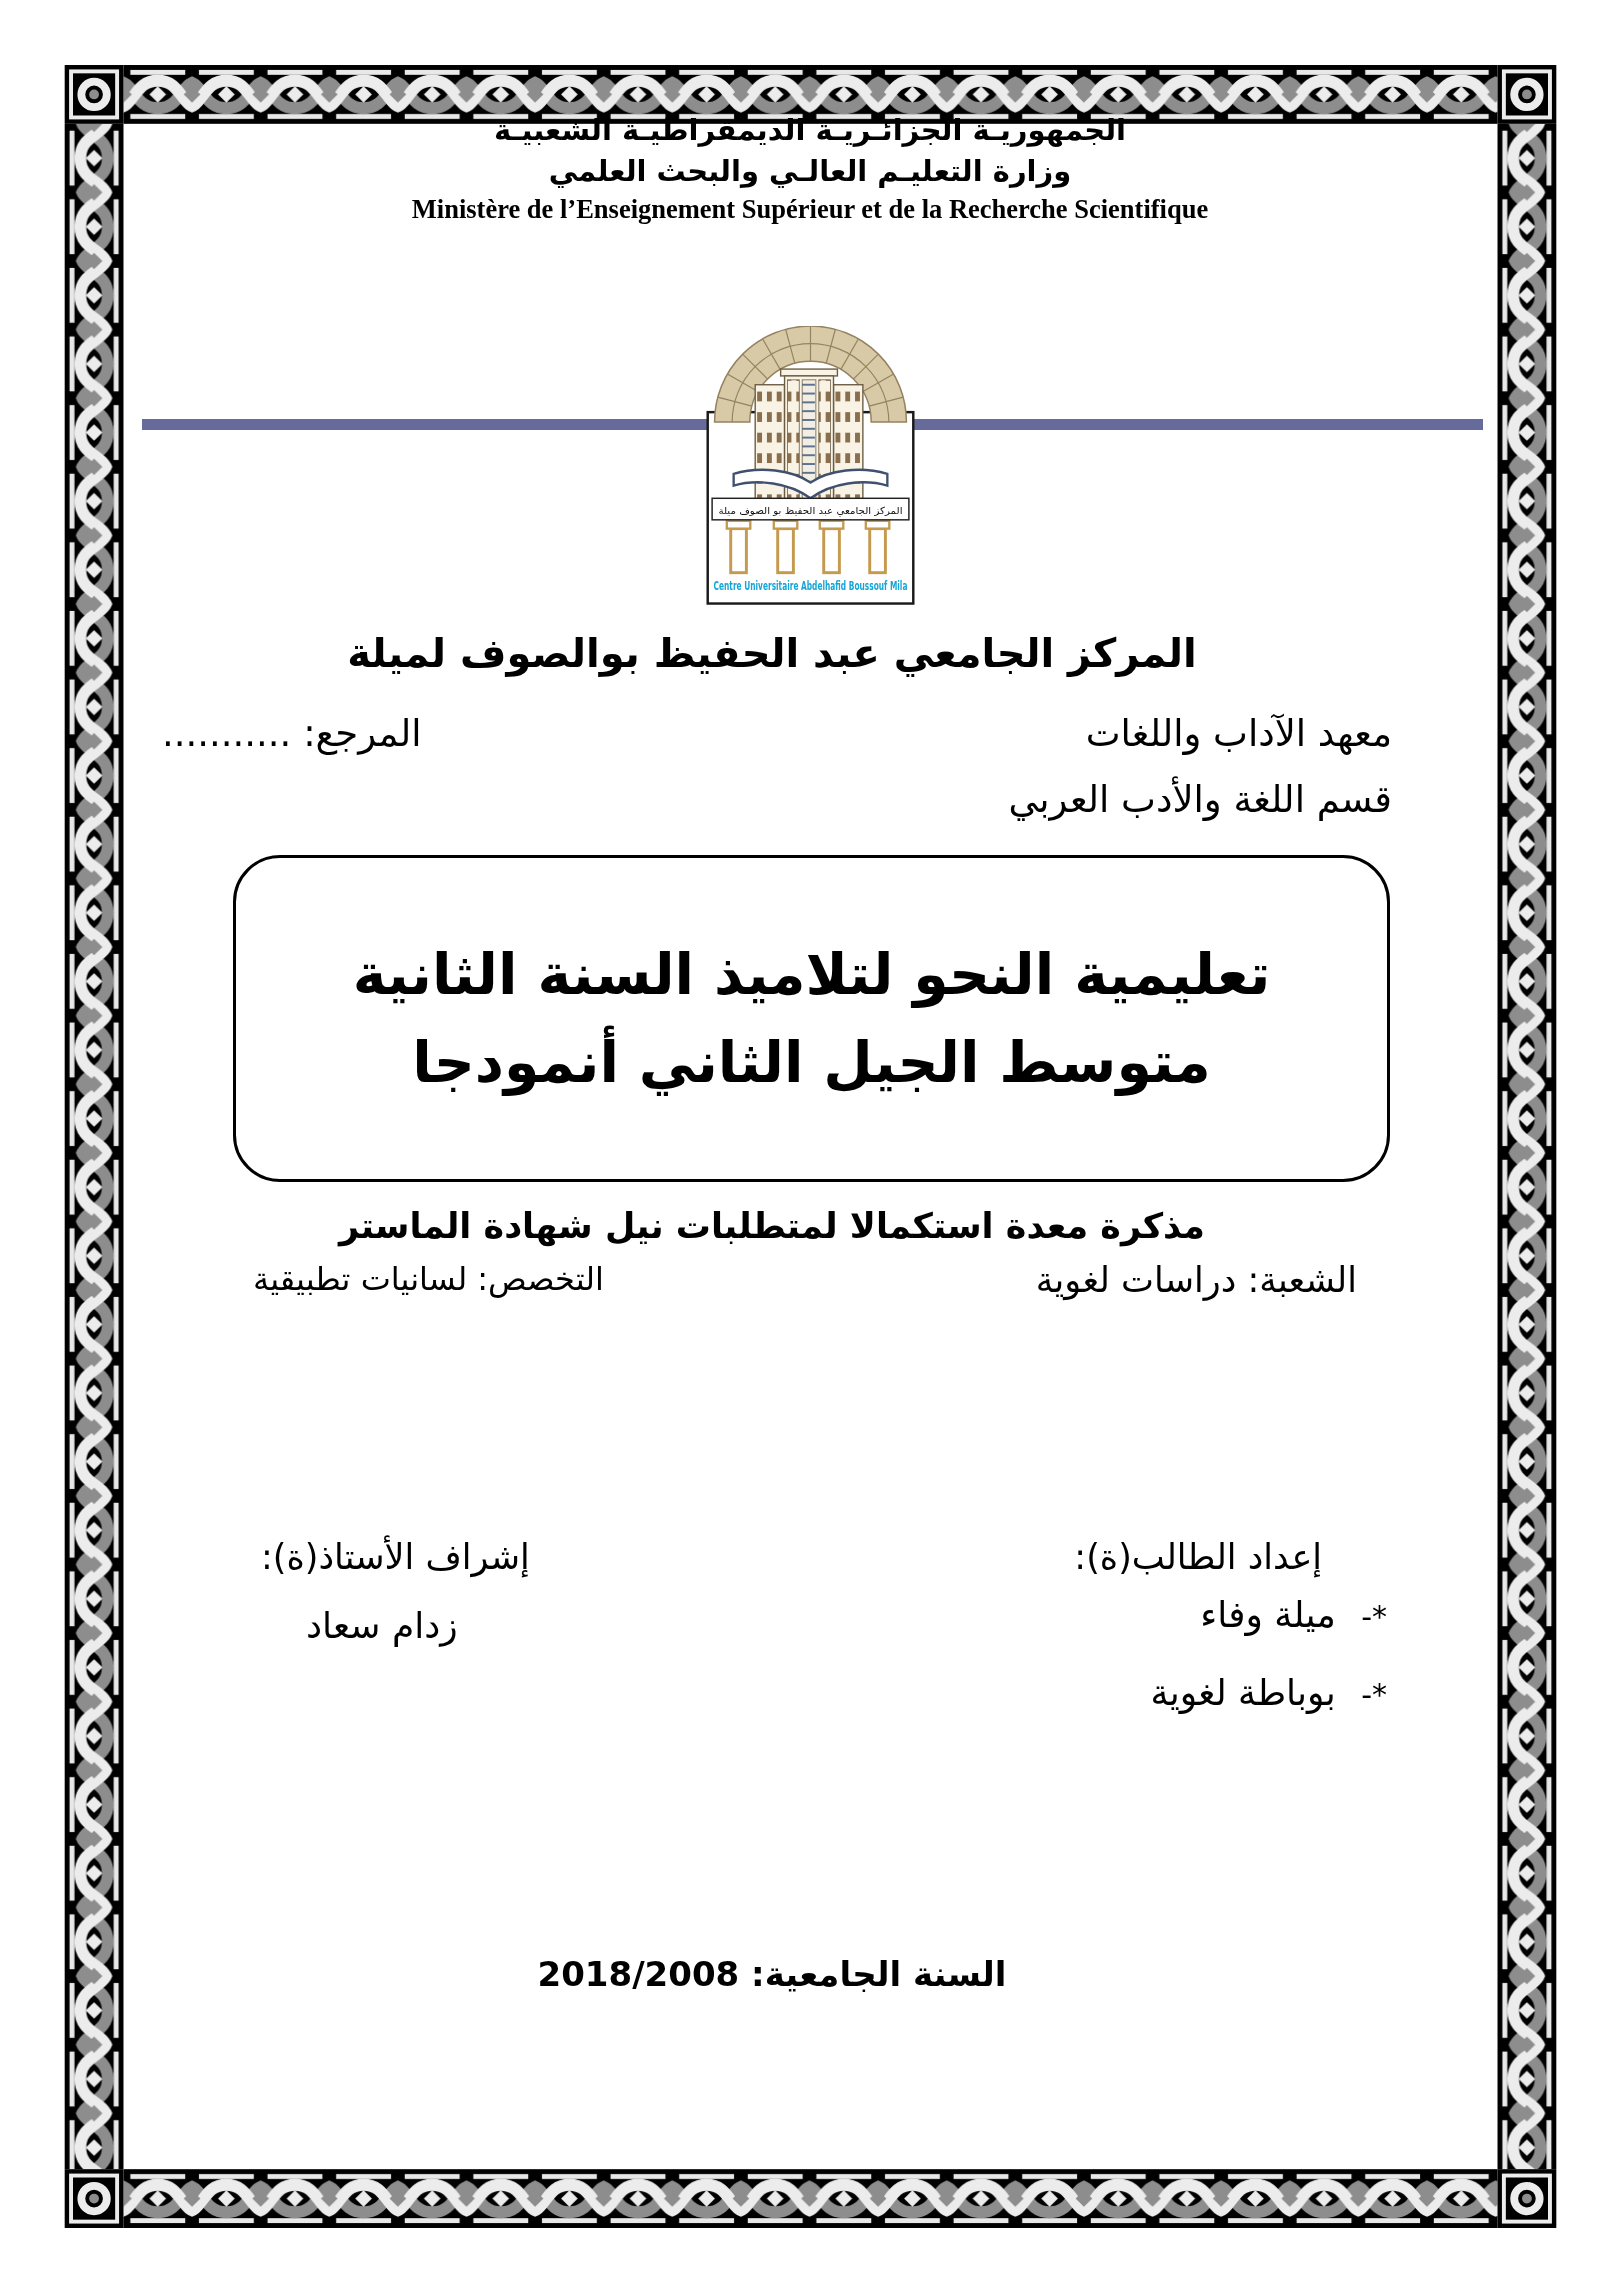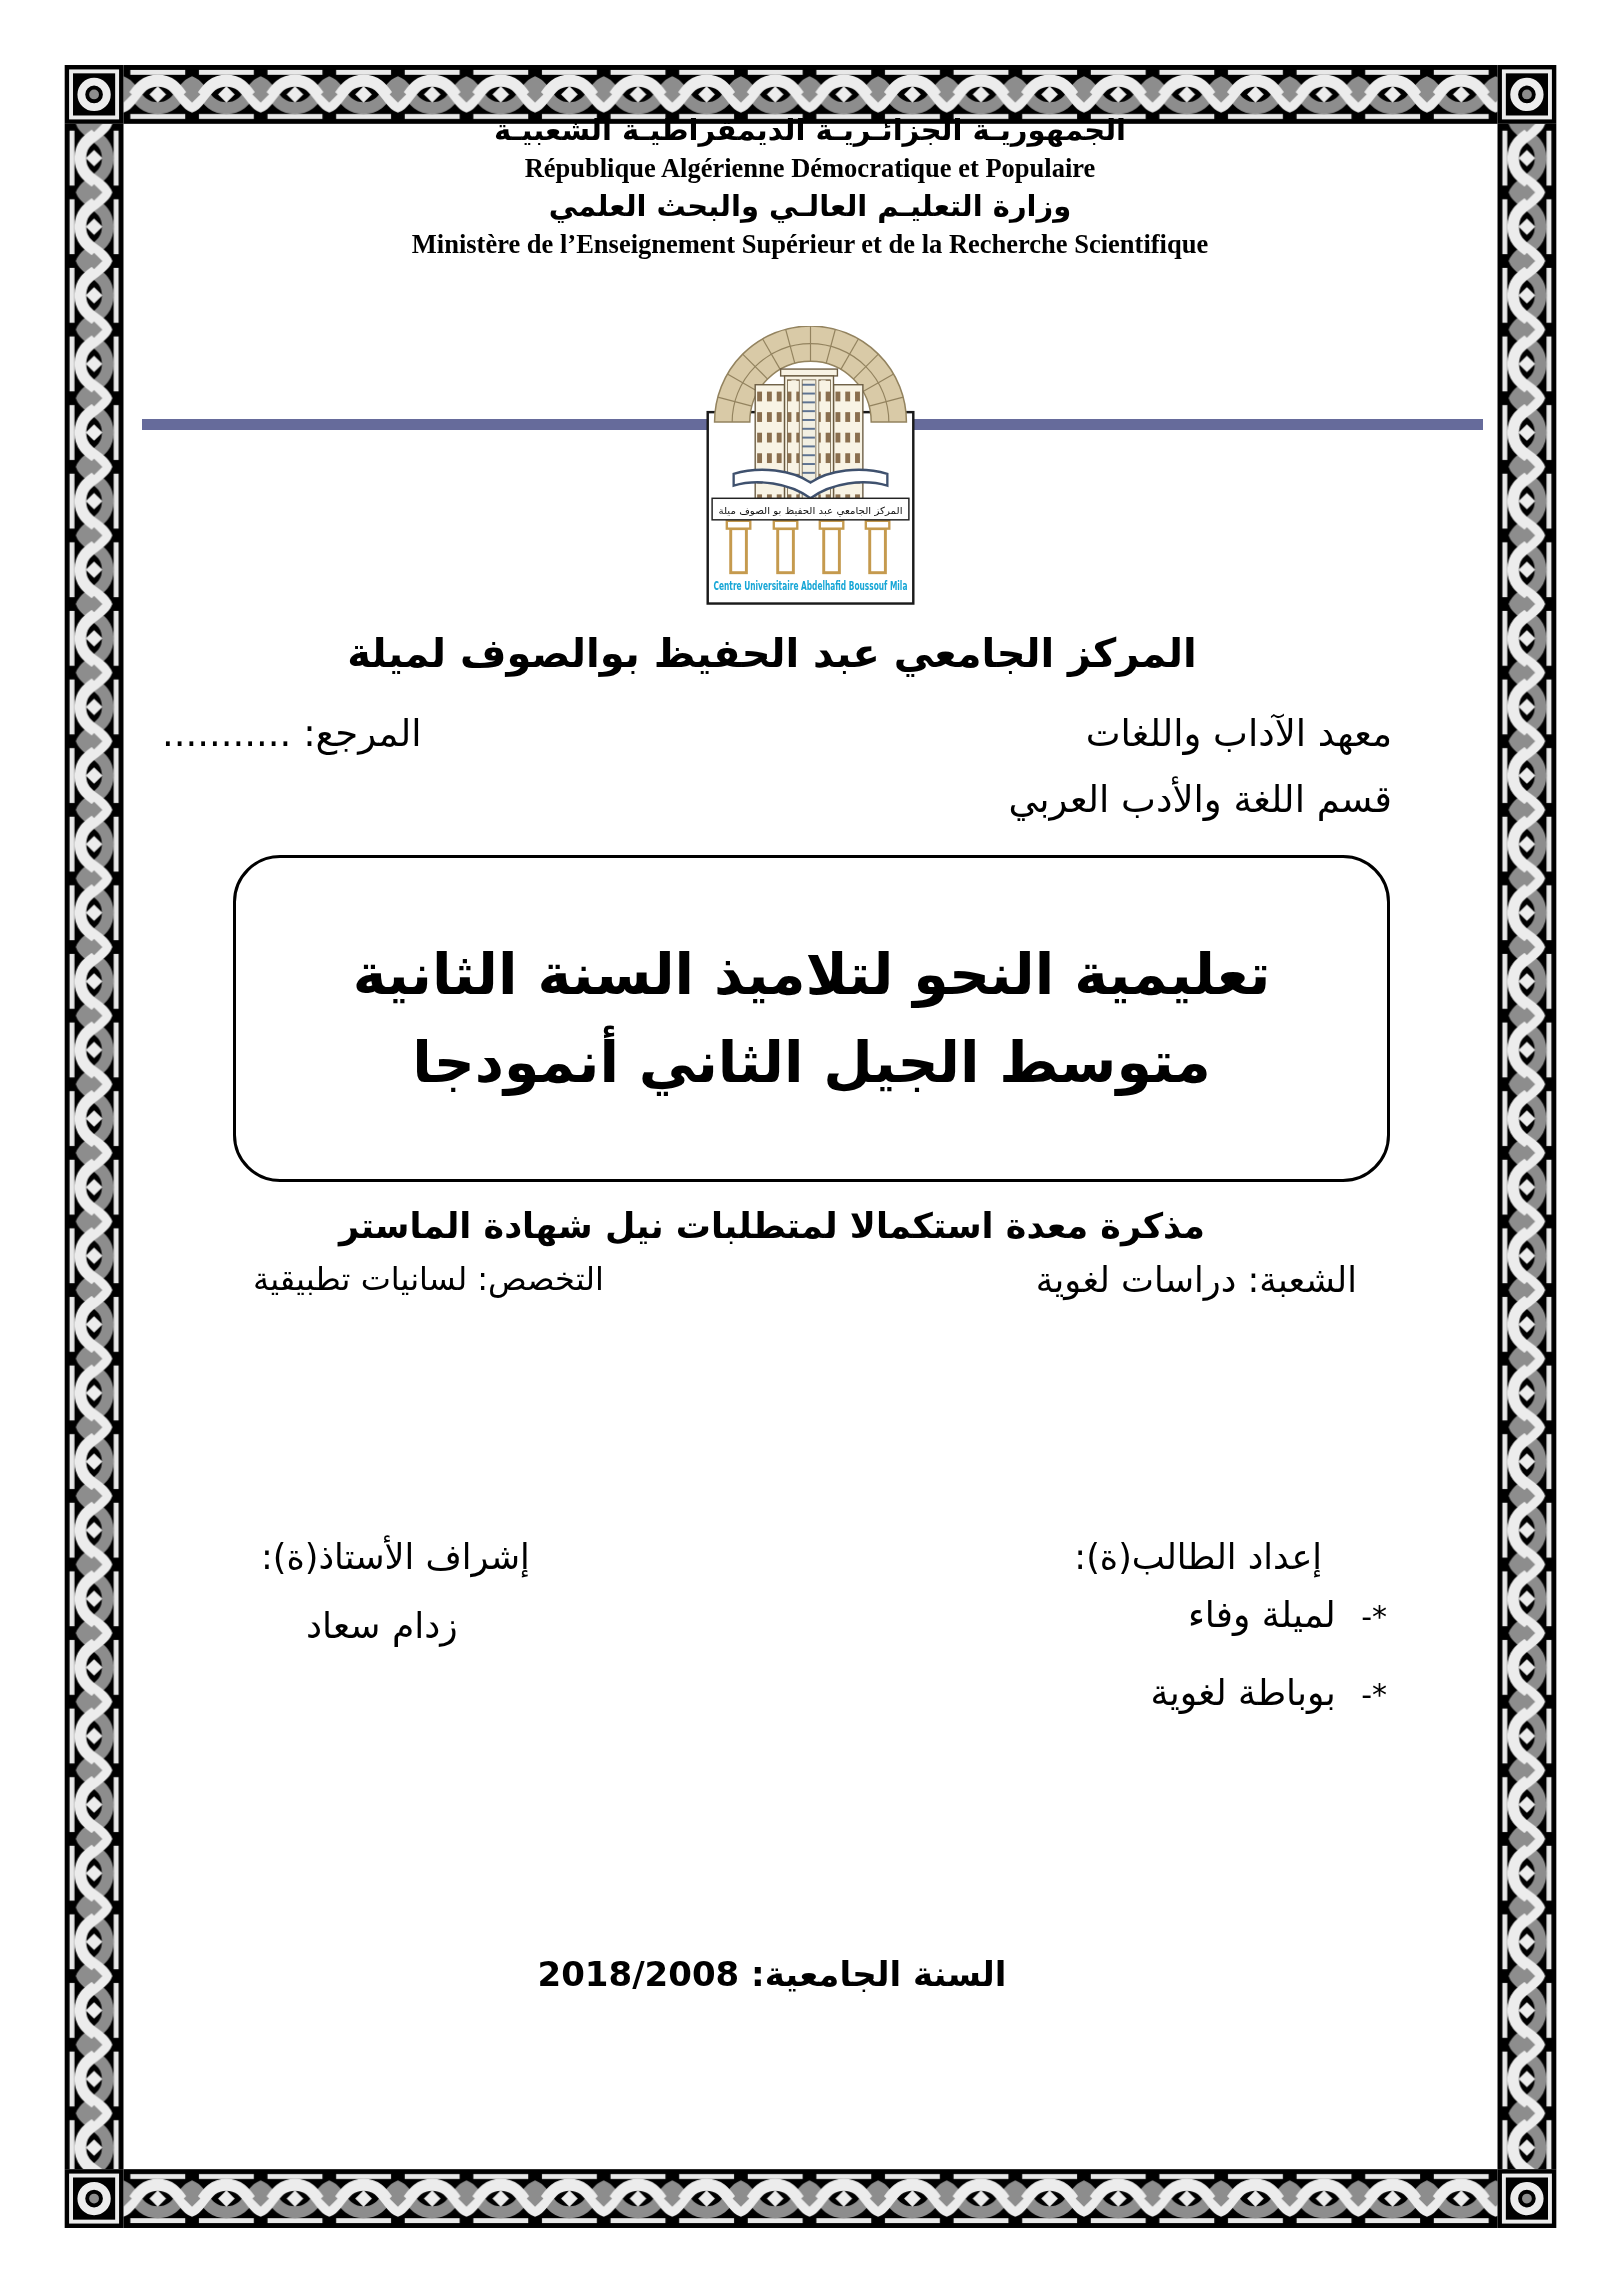--- a/index.html
+++ b/index.html
@@ -94,21 +94,20 @@
     <rect x="66" y="126" width="60" height="2087" fill="url(#bv-l)"></rect>
     <rect x="1528" y="126" width="60" height="2087" fill="url(#bv-r)"></rect>
     <use href="#corner-motif" x="66" y="66"></use>
     <use href="#corner-motif" x="1528" y="66"></use>
     <use href="#corner-motif" x="66" y="2213"></use>
     <use href="#corner-motif" x="1528" y="2213"></use>
   </svg>
 
   <div class="hdr">
     <div class="ar">الجمهوريـة الجزائـريـة الديمقراطيـة الشعبيـة</div>
-    <div class="fr">République Algérienne Démocratique et Populaire</div>
     <div class="ar">وزارة التعليـم العالـي والبحث العلمي</div>
     <div class="fr">Ministère de l’Enseignement Supérieur et de la Recherche Scientifique</div>
   </div>
 
   <div class="divider"></div>
 
   <svg class="logo-svg" width="209" height="279" viewBox="0 0 213 285">
     <rect x="1.5" y="88" width="210" height="195.5" fill="#ffffff" stroke="#1a1a1a" stroke-width="2.5"></rect>
 
     <g>
@@ -180,21 +179,21 @@
   <div class="titlebox">
     <div class="tl">تعليمية النحو لتلاميذ السنة الثانية</div>
     <div class="tl">متوسط الجيل الثاني أنمودجا</div>
   </div>
 
   <div class="note">مذكرة معدة استكمالا لمتطلبات نيل شهادة الماستر</div>
   <div class="branch">الشعبة: دراسات لغوية</div>
   <div class="specialty">التخصص: لسانيات تطبيقية</div>
 
   <div class="prepared-label">إعداد الطالب(ة):</div>
-  <div class="student s1"><span class="bullet">*-</span><span>لميلة وفاء</span></div>
+  <div class="student s1"><span class="bullet">*-</span><span>ميلة وفاء</span></div>
   <div class="student s2"><span class="bullet">*-</span><span>بوباطة لغوية</span></div>
   <div class="super-label">إشراف الأستاذ(ة):</div>
   <div class="super-name">زدام سعاد</div>
 
   <div class="year">السنة الجامعية: 2018/2008</div>
 
 </div>
 
 
 </body></html>

